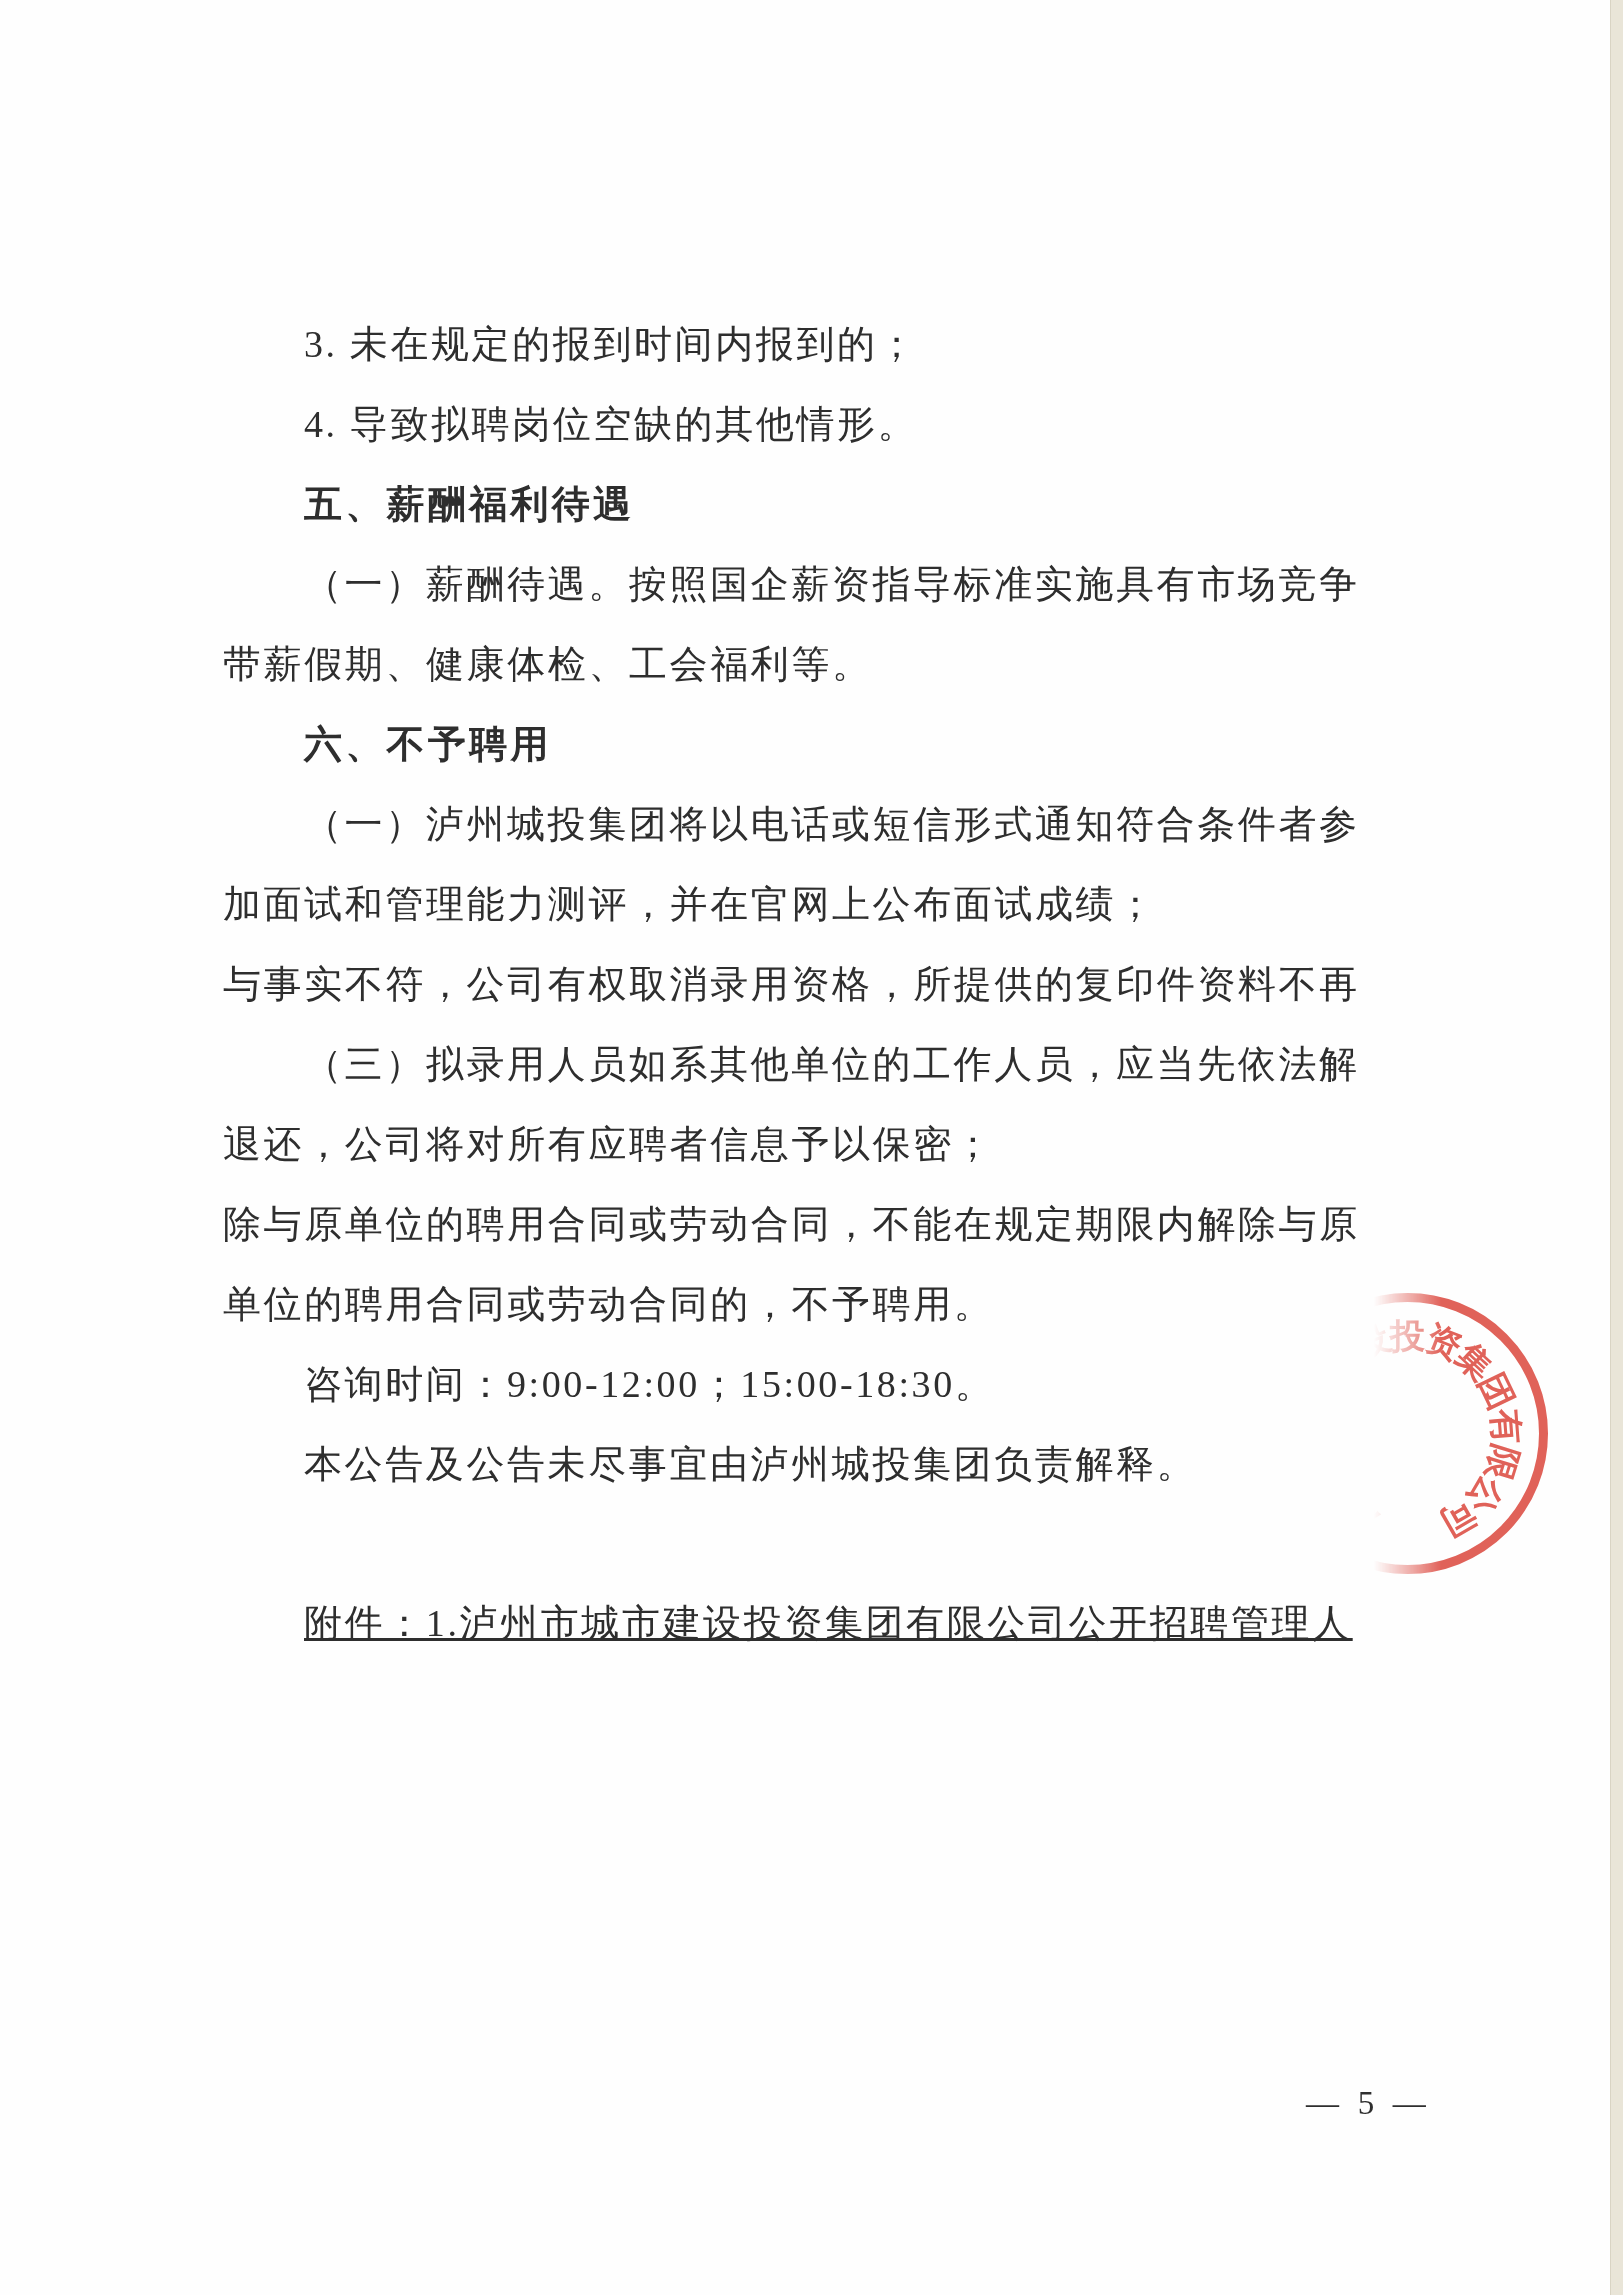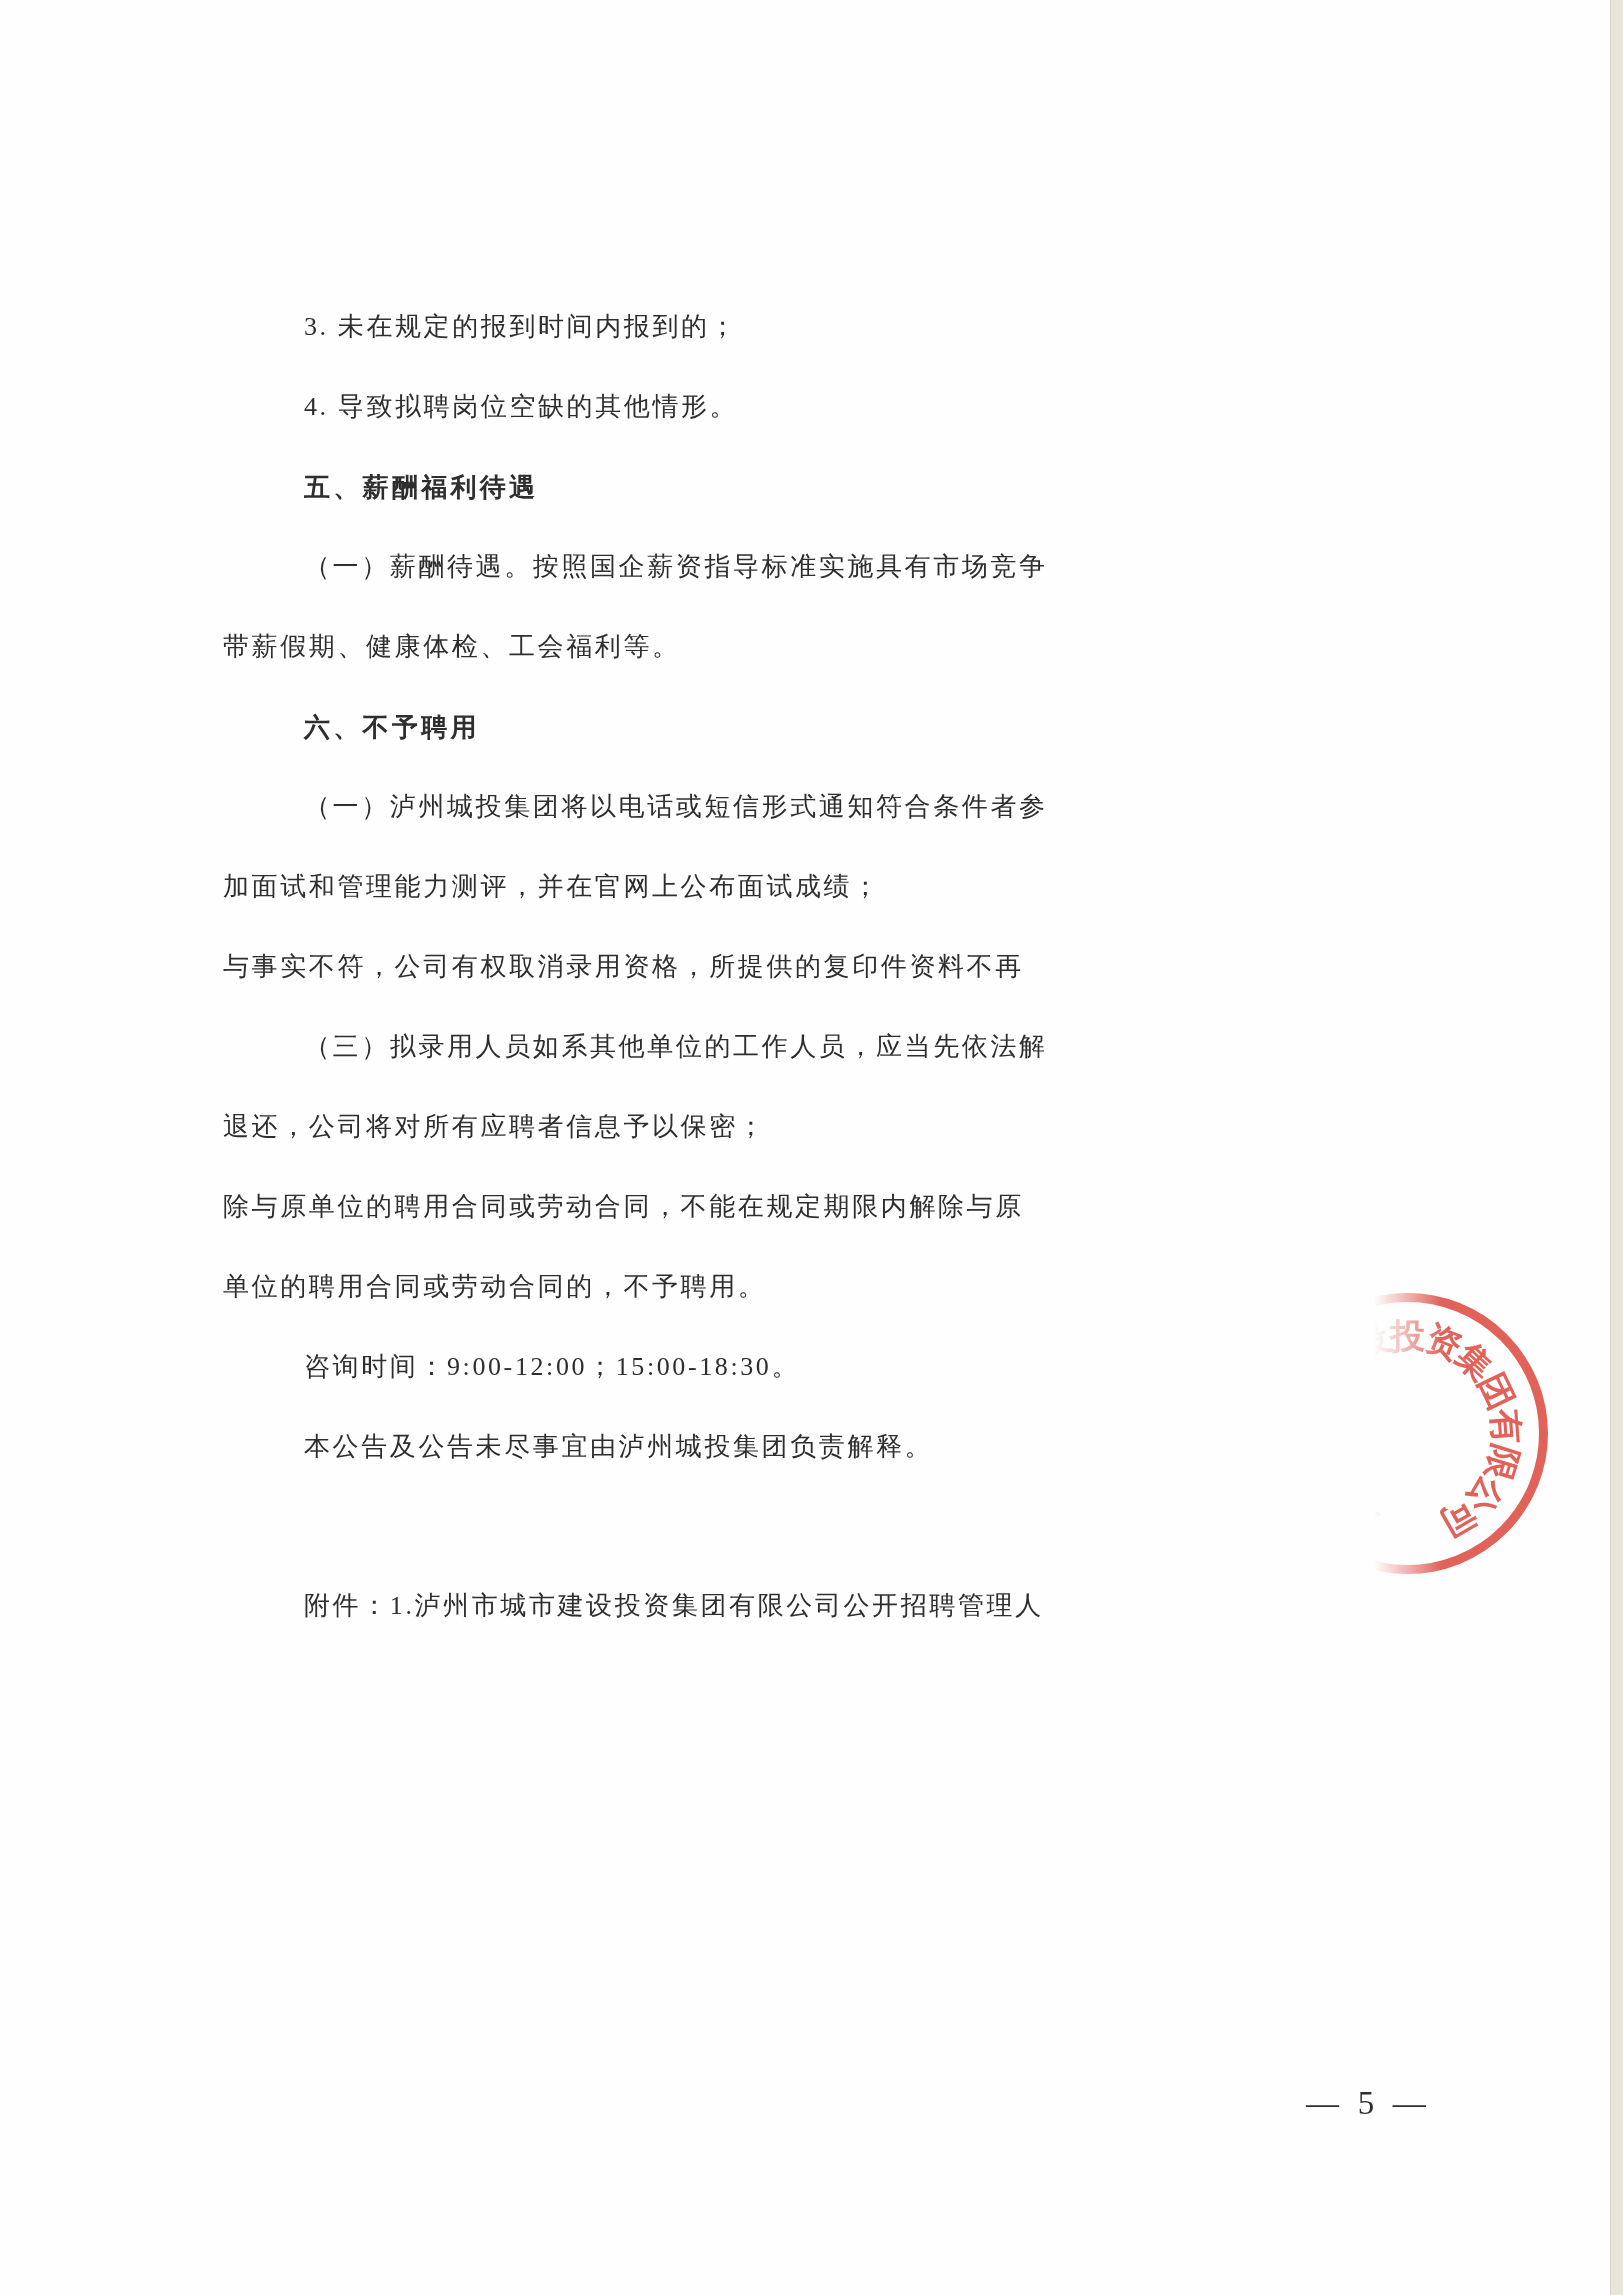--- a/index.html
+++ b/index.html
@@ -2,32 +2,32 @@
 <html style="font-size:10.5px"><head>
 <meta charset="utf-8">
 <style>
   html,body{margin:0;padding:0;}
   body{
     width:1623px;height:2295px;position:relative;overflow:hidden;
     background:#fefefe;color:#2e2e2e;
     font-family:"Liberation Serif","DejaVu Serif",serif;
   }
   .content{
-    position:absolute;left:223px;top:287px;width:1188px;
-    font-size:26px;letter-spacing:2.6px;
+    position:absolute;left:223px;top:304px;width:1188px;
+    font-size:38px;letter-spacing:2.6px;
   }
   .line{
     line-height:80px;height:80px;white-space:nowrap;
   }
   .indent{text-indent:81px;}
   .heading{
     font-family:Liberation Sans, sans-serif;
     font-weight:700;letter-spacing:3.3px;
   }
-  .attachment{margin-top:79px;}
+  .attachment{margin-top:79px;text-decoration:underline;}
   .page-number{
     position:absolute;left:1303px;top:2085px;width:131px;
     text-align:center;font-size:33px;letter-spacing:5.2px;
     color:#2e2e2e;white-space:nowrap;
   }
   
   .seal{
     position:absolute;left:1267px;top:1293px;width:281px;height:281px;
     mix-blend-mode:multiply;opacity:0.92;
     -webkit-mask-image:linear-gradient(to right,transparent 38%,rgba(0,0,0,.55) 52%,#000 62%);

